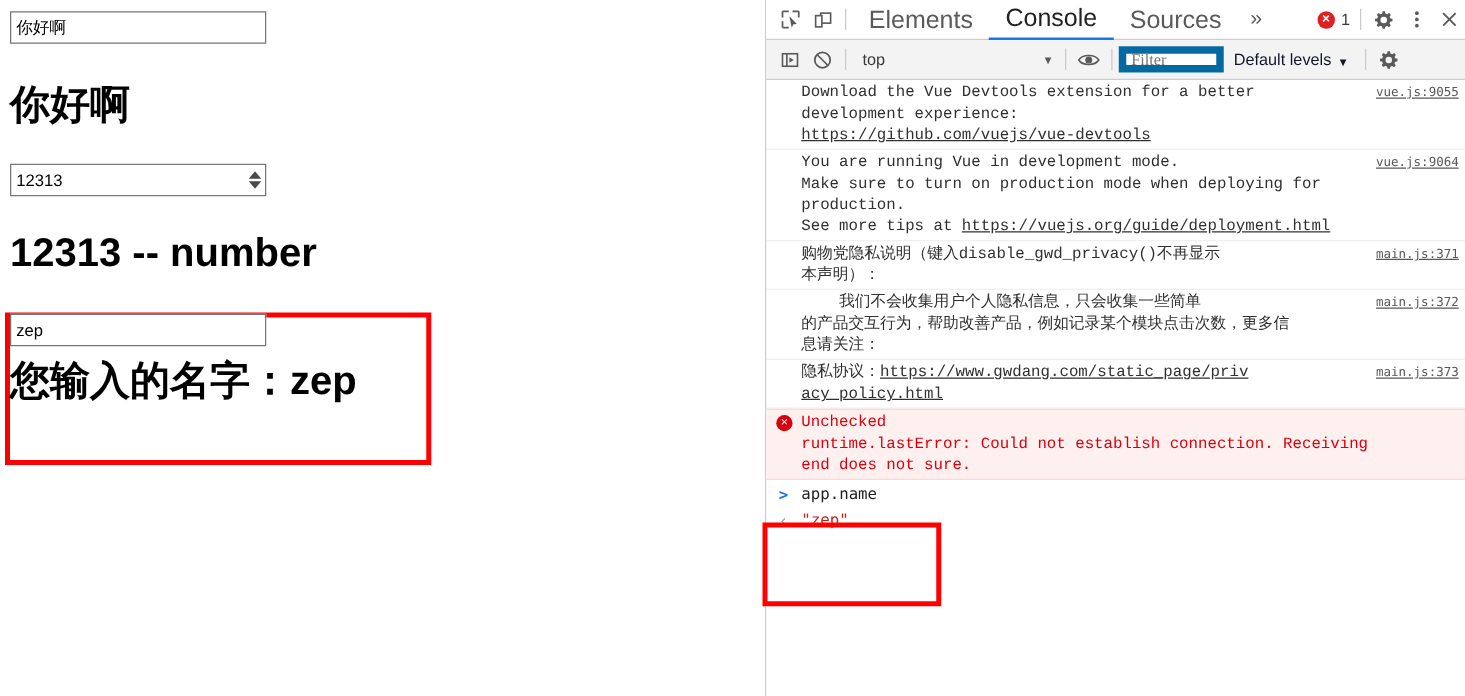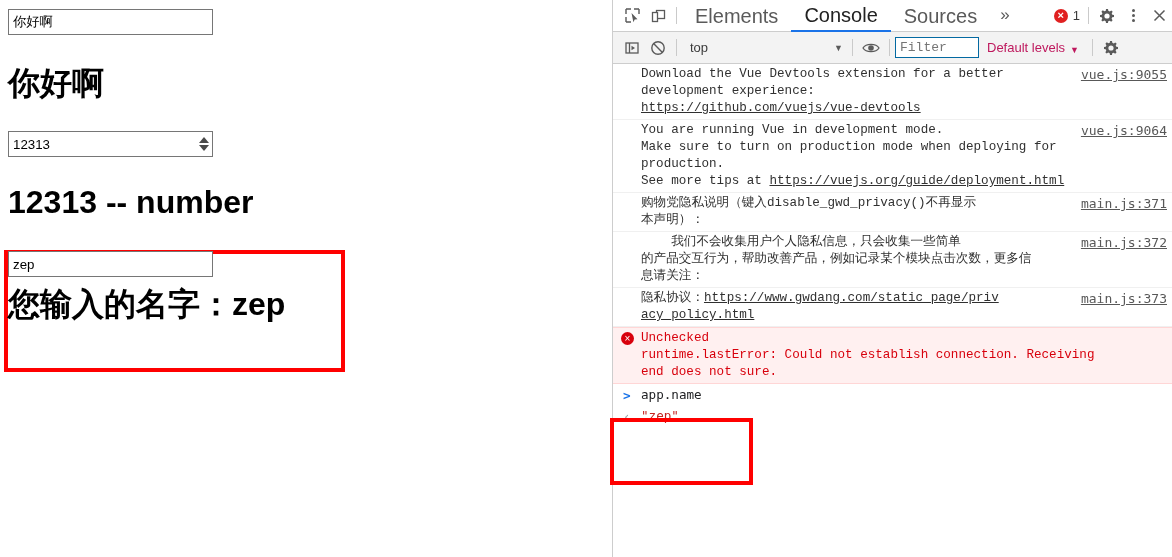--- a/index.html
+++ b/index.html
@@ -183,33 +183,33 @@
     padding-left: 8px;
     box-sizing: border-box;
     cursor: pointer;
     flex: 0 0 auto;
   }
   .ctx-select .caret { margin-left: auto; margin-right: 4px; font-size: 9px; color: #5a5a5a; }
   .filter-box {
     box-sizing: border-box;
     width: 84px;
     height: 21px;
-    border: 1px solid #0369a1;
+    border: 6px solid #0369a1;
     background: #fff;
     font-size: 13px;
     color: #0f172a;
     padding: 0 4px;
     line-height: 19px;
-    font-family: Liberation Mono, monospace;
+    font-family: Liberation Serif, serif;
     outline: none;
     flex: 0 0 auto;
   }
   .levels {
     font-size: 13px;
-    color: #be185d;
+    color: #0f172a;
     padding: 0 8px;
     cursor: pointer;
     white-space: nowrap;
     display: flex; align-items: flex-end; gap: 5px;
     flex: 0 0 auto;
   }
   .levels .caret { font-size: 9px; }
 
   
   .console-body {
@@ -234,21 +234,21 @@
     white-space: pre-wrap;
     font-family: Liberation Mono, monospace;
   }
   .msg .src {
     position: absolute;
     right: 5px;
     color: #585858;
     text-decoration: underline;
     cursor: pointer;
     font-family: "DejaVu Sans Mono", monospace;
-    font-size: 13px;
+    font-size: 10px;
   }
   .msg .src.row0 { top: 2px; }
   a.ln {
     color: #303030;
     text-decoration: underline;
     cursor: pointer;
   }
   .msg.error {
     background: #fff0f0;
     border-top: 1px solid #ffd6d6;

